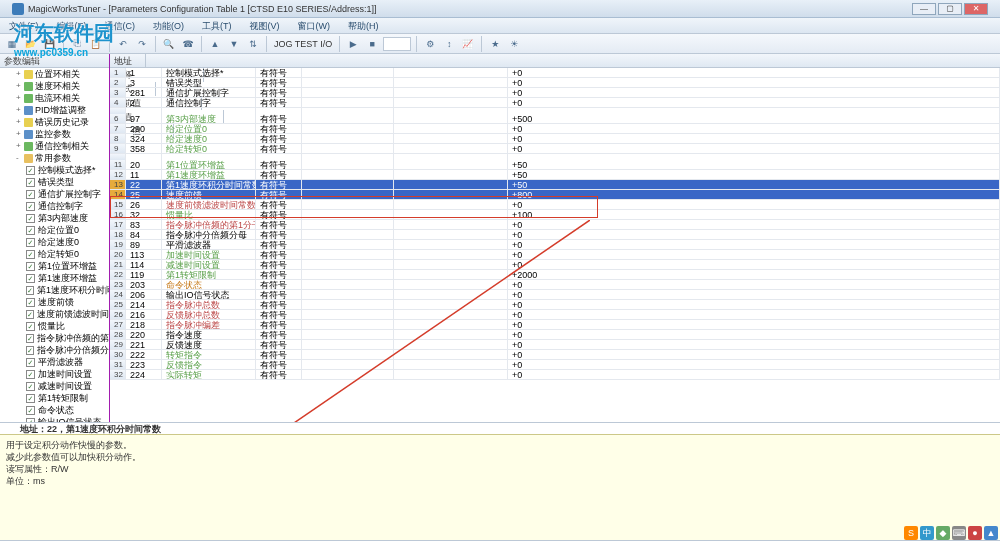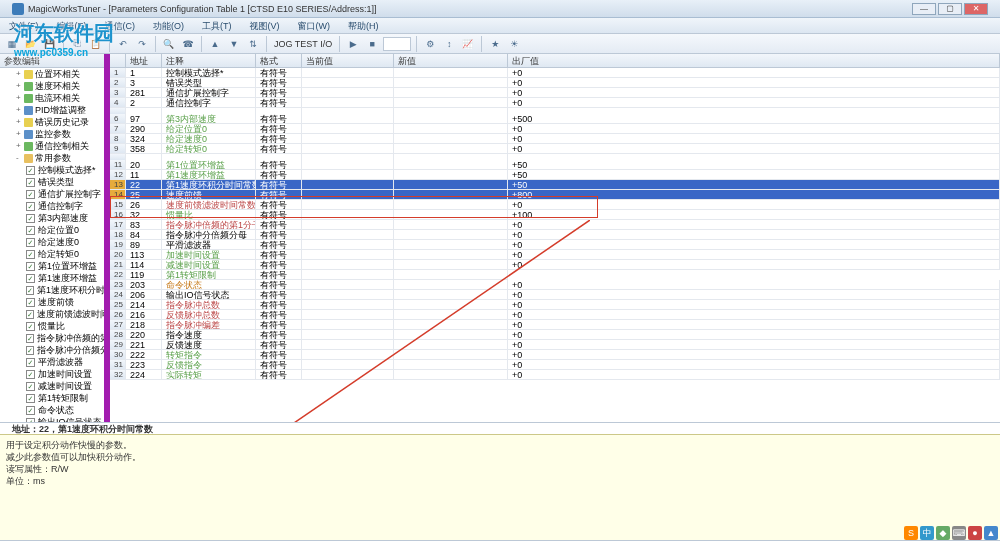--- a/index.html
+++ b/index.html
@@ -10,38 +10,38 @@
 .winbtn { width: 24px; height: 12px; border: 1px solid #8fa6bc; background: #e8eef6; margin-left: 2px; font-size: 8px; text-align: center; line-height: 10px; color: #333; }
 .winbtn.close { background: #d66; color: #fff; }
 .menubar { height: 16px; background: linear-gradient(#f0f5fa, #dce6f1); border-bottom: 1px solid #bcc8d6; display: flex; padding-left: 4px; font-size: 9px; color: #2a4d6e; gap: 8px; }
 .menubar span { padding: 0 5px; line-height: 16px; }
 .toolbar { height: 20px; background: linear-gradient(#f5f8fc, #e4ebf4); border-bottom: 1px solid #bcc8d6; display: flex; align-items: center; padding-left: 4px; gap: 3px; }
 .tbtn { width: 16px; height: 16px; border: 1px solid transparent; font-size: 9px; display: flex; align-items: center; justify-content: center; color: #4a6b8c; }
 .tsep { width: 1px; height: 16px; background: #bcc8d6; margin: 0 2px; }
 .tlabel { font-size: 9px; color: #333; padding: 0 2px; }
 .tinput { width: 28px; height: 14px; border: 1px solid #bcc8d6; font-size: 8px; background: #fff; }
 .main { display: flex; height: 368px; }
-.tree { width: 110px; border-right: 6px solid #a21caf; overflow: hidden; font-size: 9px; background: #fff; }
+.tree { width: 110px; border-right: 1px solid #a21caf; overflow: hidden; font-size: 9px; background: #fff; }
 .treehead { height: 14px; background: linear-gradient(#f2f6fb, #dfe8f2); border-bottom: 1px solid #bcc8d6; padding-left: 4px; line-height: 14px; color: #444; }
 .treebody { overflow: hidden; }
 .treeitem { display: flex; align-items: center; height: 12px; padding-left: 4px; line-height: 12px; white-space: nowrap; }
 .treeitem.lv2 { padding-left: 16px; }
 .treeitem.lv3 { padding-left: 26px; }
 .toggle { width: 8px; color: #666; font-size: 8px; }
 .ticon { width: 9px; height: 9px; margin-right: 2px; border-radius: 1px; }
 .ticon.folder { background: #e8c060; }
 .ticon.yellow { background: #e8d050; }
 .ticon.green { background: #6cb860; }
 .ticon.blue { background: #5c90c8; }
 .chk { width: 9px; height: 9px; border: 1px solid #888; margin-right: 3px; font-size: 7px; text-align: center; line-height: 7px; color: #3a7a3a; }
 .watermark { position: absolute; left: 14px; top: 20px; pointer-events: none; z-index: 5; }
 .watermark .logo { font-size: 20px; font-weight: bold; color: #1d93cd; text-shadow: 0 0 2px #fff; }
 .watermark .url { font-size: 10px; color: #0da5dc; font-weight: bold; }
 .grid { flex: 1; display: flex; flex-direction: column; position: relative; }
-.gridhead { display: flex; height: 14px; background: linear-gradient(#f2f6fb, #dfe8f2); border-bottom: 1px solid #bcc8d6; font-size: 9px; color: #333; }
+.gridhead { display: flex; height: 14px; background: linear-gradient(#f2f6fb, #dfe8f2); border-bottom: 1px solid #bcc8d6; font-size: 9px; color: #333; flex-direction: column; }
 .gridhead > div { border-right: 1px solid #bcc8d6; padding-left: 4px; line-height: 14px; }
 .gc-rowh { width: 16px; }
 .gc-addr { width: 36px; }
 .gc-note { width: 94px; }
 .gc-fmt { width: 46px; }
 .gc-cur { width: 92px; }
 .gc-new { width: 114px; }
 .gc-fac { width: 64px; flex: 1; }
 .gridbody { flex: 1; overflow: hidden; font-size: 9px; position: relative; }
 .grow { display: flex; height: 10px; line-height: 10px; }
@@ -50,21 +50,21 @@
 .grow.sel { background: #3966c6; color: #fff; }
 .grow.sel .rh { background: #e6ab3c; }
 .grow.gap { height: 6px; }
 .grow.gap > div { border-bottom: none; }
 .note-green { color: #5aa04a; }
 .note-red { color: #b44; }
 .note-orange { color: #c67a1a; }
 .grow.sel .note-green, .grow.sel .note-red { color: #fff; }
 .highlight-box { position: absolute; border: 1px solid #d43c2a; pointer-events: none; left: 0; top: 128px; width: 488px; height: 22px; z-index: 3; }
 .arrow { position: absolute; left: 130px; top: 152px; width: 350px; height: 240px; pointer-events: none; z-index: 4; }
-.infobar { height: 12px; border-top: 1px solid #bcc8d6; font-size: 9px; padding-left: 12px; line-height: 12px; color: #333; font-weight: bold; }
+.infobar { height: 12px; border-top: 1px solid #bcc8d6; font-size: 9px; padding-left: 20px; line-height: 12px; color: #333; font-weight: bold; }
 .helppane { height: 106px; background: #ffffe8; border-top: 1px solid #ccc888; font-size: 9px; padding: 4px 6px; color: #333; line-height: 12px; }
 .statusbar { height: 21px; background: linear-gradient(#f2f6fb, #dfe8f2); border-top: 1px solid #bcc8d6; display: flex; align-items: center; font-size: 9px; color: #444; }
 .statusbar .sf { flex: 1; }
 .trayicons { position: absolute; right: 2px; bottom: 1px; display: flex; gap: 2px; }
 .tray { width: 14px; height: 14px; border-radius: 2px; font-size: 9px; display: flex; align-items: center; justify-content: center; color: #fff; }
 </style>
 </head>
 <body>
 
 <div class="titlebar">
@@ -463,20 +463,21 @@
           <div class="gc-new"></div>
           <div class="gc-fac">+0</div>
         </div>
         <div class="grow">
           <div class="rh">22</div>
           <div class="gc-addr">119</div>
           <div class="gc-note note-green">第1转矩限制</div>
           <div class="gc-fmt">有符号</div>
           <div class="gc-cur"></div>
           <div class="gc-new"></div>
+          <div class="gc-fac">+2000</div>
         </div>
         <div class="grow">
           <div class="rh">23</div>
           <div class="gc-addr">203</div>
           <div class="gc-note note-orange">命令状态</div>
           <div class="gc-fmt">有符号</div>
           <div class="gc-cur"></div>
           <div class="gc-new"></div>
           <div class="gc-fac">+0</div>
         </div>

